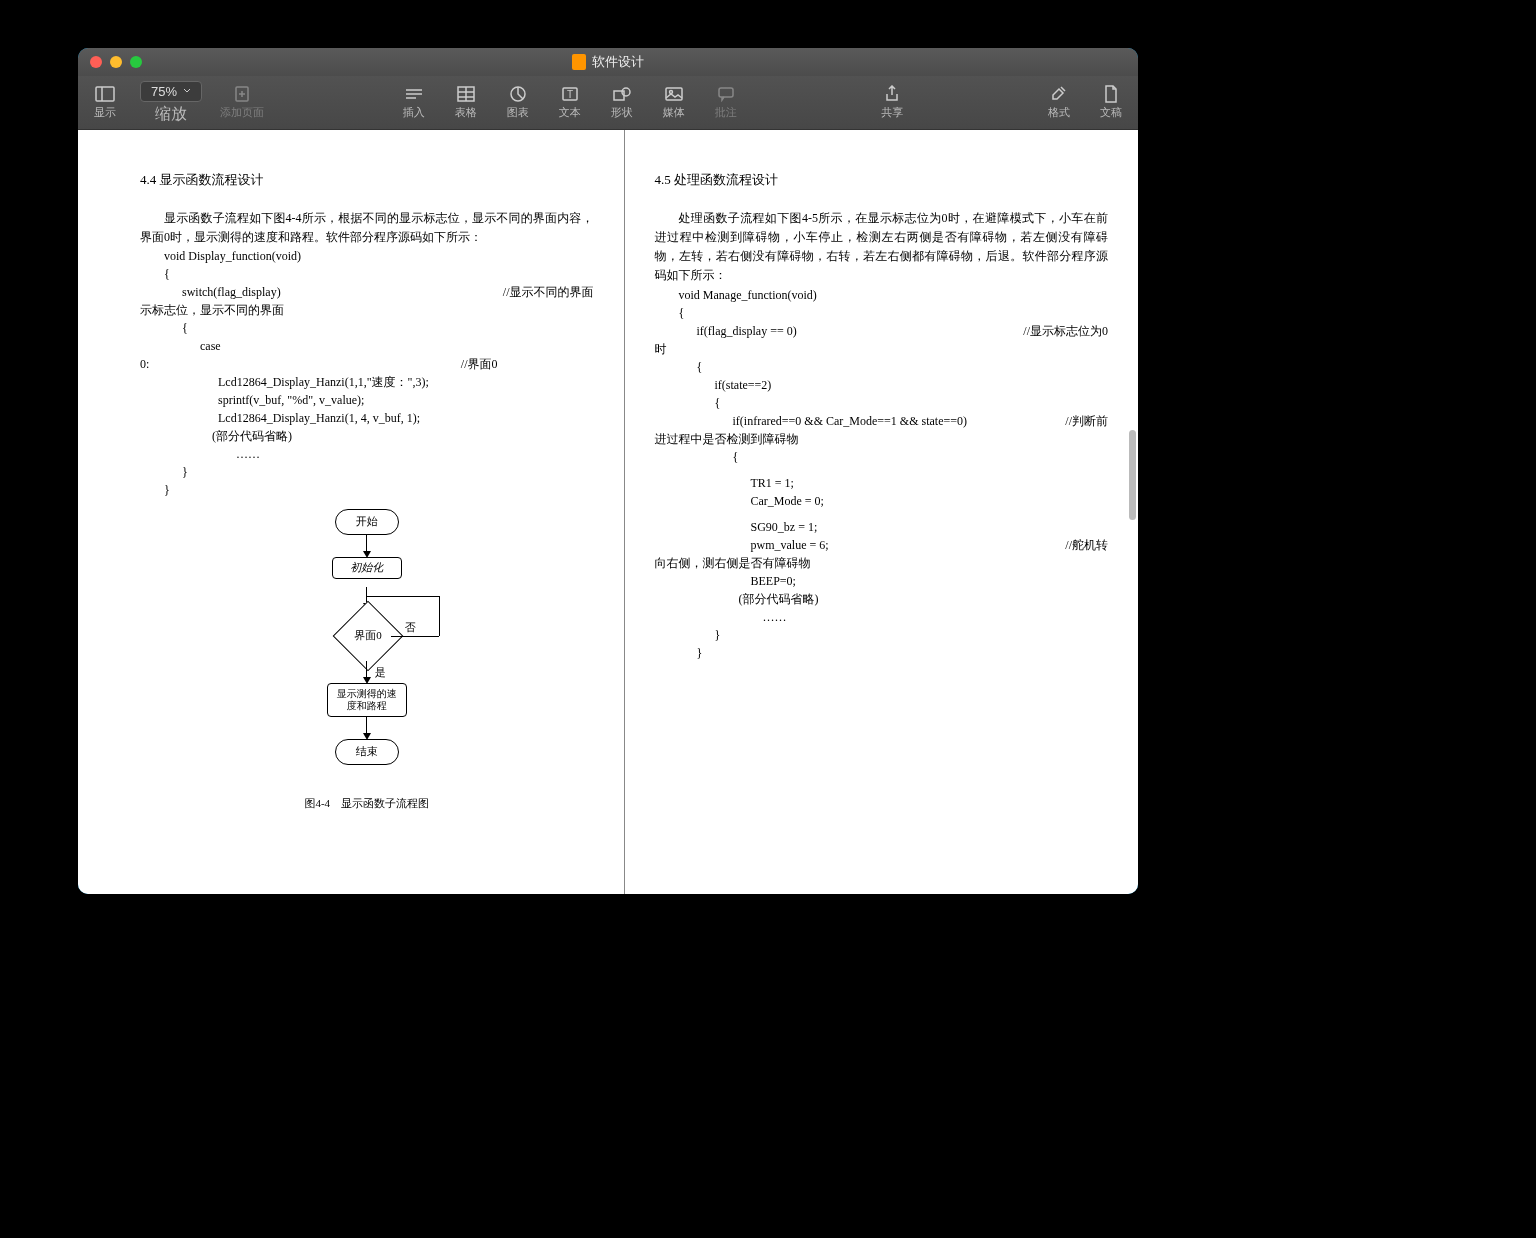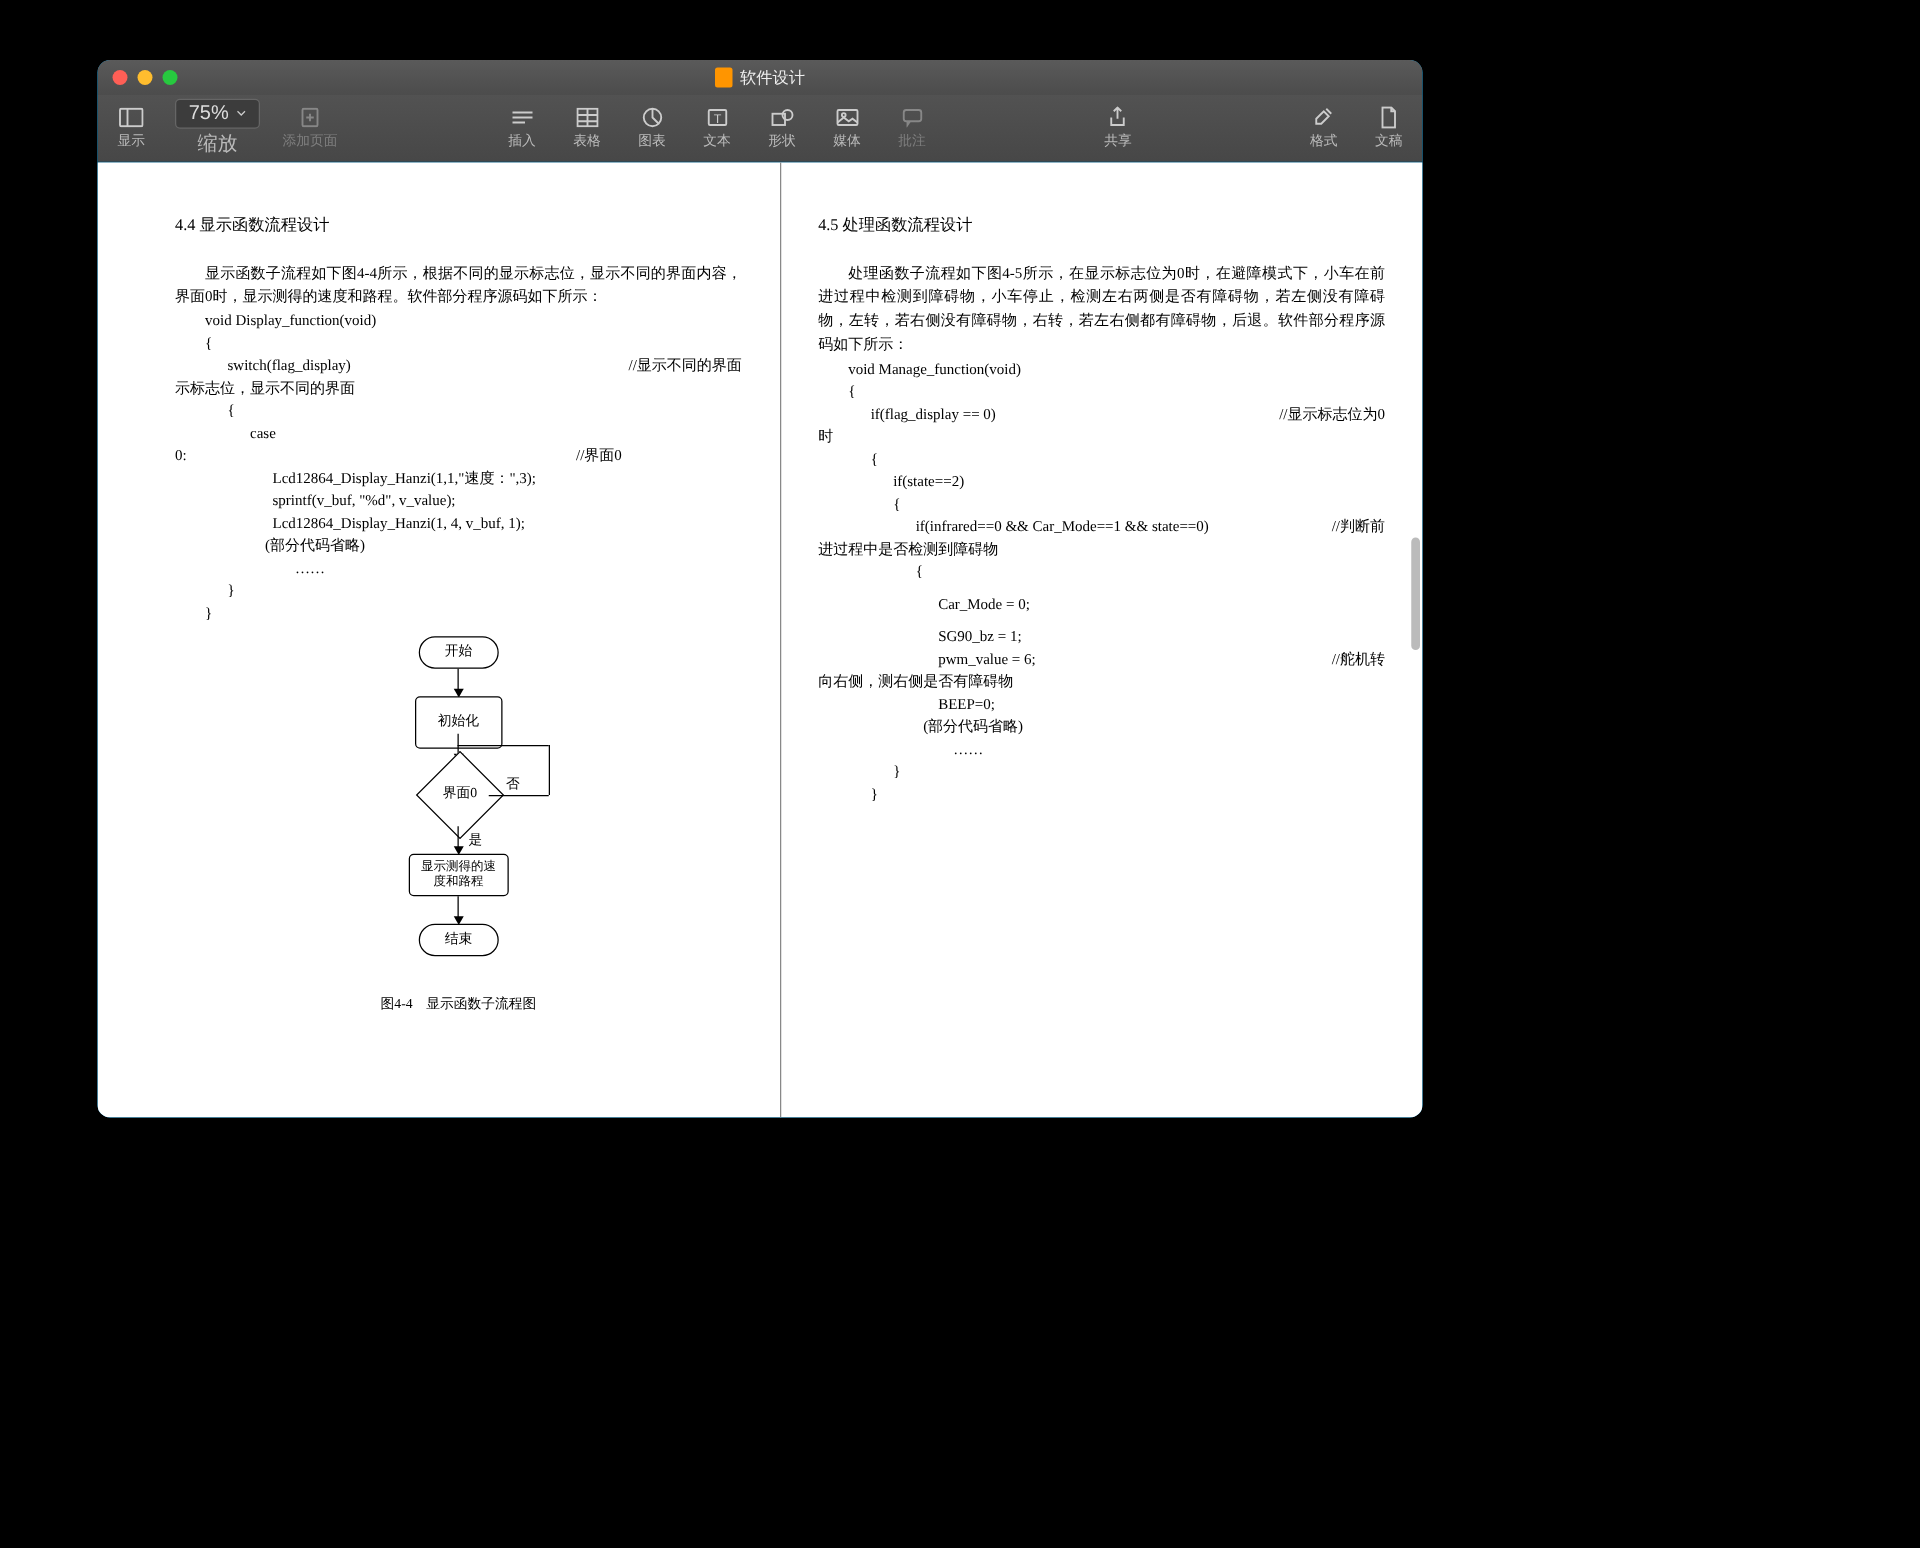--- a/index.html
+++ b/index.html
@@ -50,21 +50,21 @@
     .tb-group{display:flex;gap:18px;align-items:center;}
     .tb-item{
       display:flex;flex-direction:column;align-items:center;gap:2px;
       color:#bbb;font-size:11px;min-width:34px;
     }
     .tb-item.dim{opacity:.45;}
     .tb-icon{width:20px;height:18px;display:flex;align-items:center;justify-content:center;}
     .tb-icon svg{stroke:#ccc;fill:none;stroke-width:1.5;}
     .zoom-pill{
       background:#3c3c3c;border:1px solid #666;border-radius:4px;
-      padding:2px 10px;color:#ddd;font-size:16px;display:flex;align-items:center;gap:6px;
+      padding:2px 10px;color:#ddd;font-size:13px;display:flex;align-items:center;gap:6px;
     }
     .spacer{flex:1;}
     .doc-area{
       flex:1; background:#fff; display:flex; position:relative;
     }
     .page{
       flex:1; padding:40px 30px 20px 30px;
       font-family: "Songti SC","SimSun",serif;
       font-size:12px; line-height:1.6; color:#000;
       position:relative;
@@ -80,21 +80,21 @@
     .flowchart{
       position:relative;width:240px;height:280px;margin:10px auto 6px auto;
       font-size:11px;
     }
     .fc-box{
       position:absolute;border:1px solid #000;background:#fff;
       display:flex;align-items:center;justify-content:center;text-align:center;
       padding:4px 8px;
     }
     .fc-term{border-radius:14px;width:64px;height:26px;}
-    .fc-rect{border-radius:4px;width:70px;height:42px;}
+    .fc-rect{border-radius:4px;width:70px;height:22px;font-style:italic;}
     .fc-diamond{
       width:50px;height:50px;transform:rotate(45deg);
     }
     .fc-diamond span{transform:rotate(-45deg);display:block;}
     .fc-line{position:absolute;background:#000;}
     .fc-arrow{position:absolute;width:0;height:0;border-left:4px solid transparent;border-right:4px solid transparent;border-top:7px solid #000;}
     .caption{text-align:center;font-size:11px;margin-top:4px;}
     .fc-label{position:absolute;font-size:11px;}
   </style>
 </head>
@@ -314,20 +314,21 @@
         <div style="padding-left:3.5em;">{</div>
         <div style="padding-left:5em;">if(state==2)</div>
         <div style="padding-left:5em;">{</div>
         <div style="display:flex;">
             <span style="padding-left:6.5em;">if(infrared==0 &amp;&amp; Car_Mode==1 &amp;&amp; state==0)</span>
             <span style="margin-left:auto;">//判断前</span>
           </div>
         <div>进过程中是否检测到障碍物</div>
         <div style="padding-left:6.5em;">{</div>
         <div style="height:8px;"></div>
+        <div style="padding-left:8em;">TR1 = 1;</div>
         <div style="padding-left:8em;">Car_Mode = 0;</div>
         <div style="height:8px;"></div>
         <div style="padding-left:8em;">SG90_bz = 1;</div>
         <div style="display:flex;">
             <span style="padding-left:8em;">pwm_value = 6;</span>
             <span style="margin-left:auto;">//舵机转</span>
           </div>
         <div>向右侧，测右侧是否有障碍物</div>
         <div style="padding-left:8em;">BEEP=0;</div>
         <div style="padding-left:7em;">(部分代码省略)</div>

